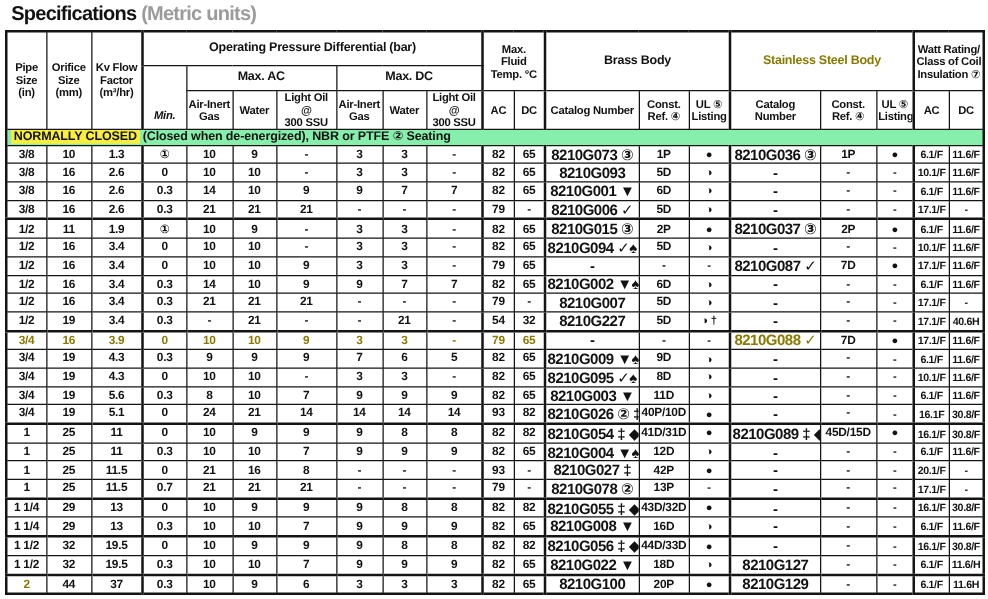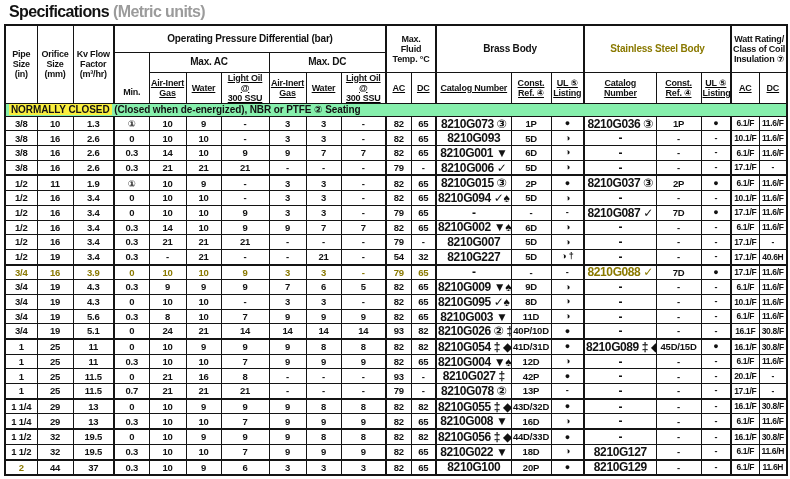--- a/index.html
+++ b/index.html
@@ -7,22 +7,22 @@
   .title{margin:3px 0 3px 9px;font-size:16px;font-weight:bold;color:#121212;letter-spacing:-0.6px;}
   .title .sub{color:#9b9b9b;}
   table.specs{border-collapse:collapse;table-layout:fixed;width:782px;margin-left:4px;
     border:2px solid #141414;}
   .specs th,.specs td{border:1px solid #141414;padding:0 1px;text-align:center;
     font-weight:bold;color:#121212;overflow:hidden;}
   .specs th{font-size:9px;line-height:1.12;white-space:pre-line;letter-spacing:-0.2px;vertical-align:middle;}
   .specs th.big{font-size:10px;}
   .specs tr.hr1{height:27px;}
   .specs tr.hr2{height:20px;}
-  .specs tr.hr3{height:29px;text-decoration:underline;}
-  .specs th.min-cell{vertical-align:bottom;padding-bottom:6px;}
+  .specs tr.hr3{height:29px;}
+  .specs th.min-cell{vertical-align:bottom;padding-bottom:6px;font-style:italic;}
   .specs td{font-size:9.5px;height:13.7px;line-height:1;letter-spacing:-0.2px;white-space:nowrap;}
   .specs tr.group-end td{border-bottom-width:2px;}
   .specs .bl{border-left-width:2px;}
   .specs tr.band td{background:#86efac;text-align:left;font-size:10px;height:12px;
     padding-left:3px;letter-spacing:-0.1px;}
   .band-hl{background:#f9ee3e;padding:0 2px;}
   .specs .olive{color:#8a7900;}
   .specs td.hl{color:#8a7900;}
   .specs td.cat{font-size:12px;letter-spacing:-0.4px;}
   .specs td.watt{font-size:8.5px;letter-spacing:-0.3px;text-align:center;}

